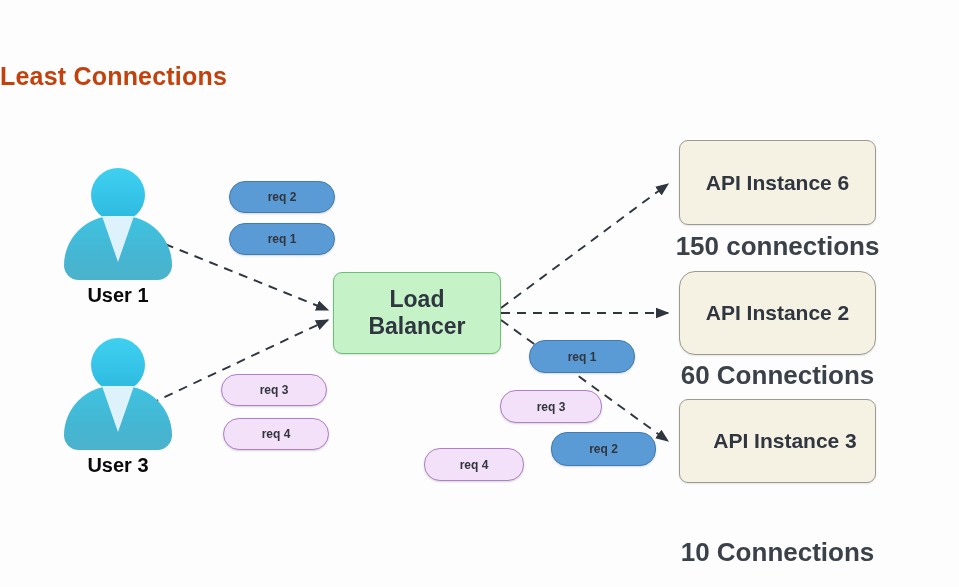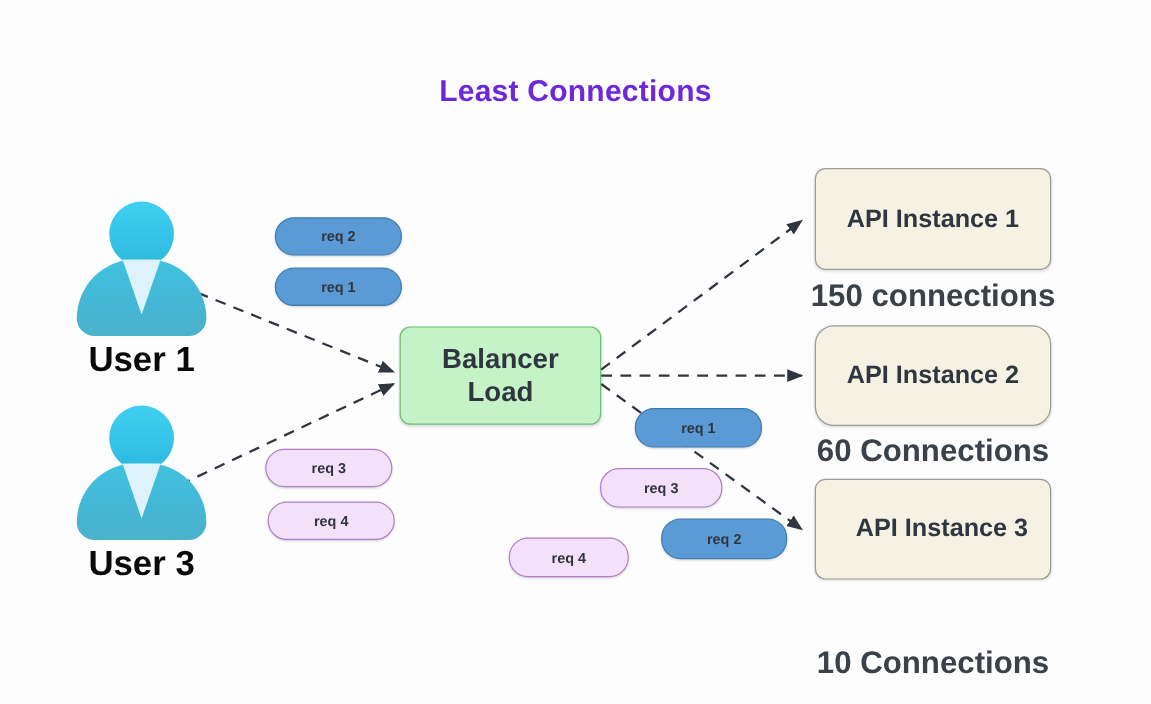--- a/index.html
+++ b/index.html
@@ -23,24 +23,23 @@
     height: 587px;
     pointer-events: none;
     z-index: 2;
   }
 
   .title {
     position: absolute;
     left: 0;
     top: 62px;
     width: 959px;
-    text-align: center;
     font-size: 25px;
     font-weight: bold;
-    color: #6d28d9;
+    color: #c2410c;
     letter-spacing: 0.2px;
     z-index: 4;
   }
 
   
   .actor { position: absolute; z-index: 3; }
   .actor .figure {
     position: relative;
     width: 108px;
     height: 112px;
@@ -69,21 +68,21 @@
     top: 48px;
     width: 32px;
     height: 46px;
     background: #ddf2fa;
     clip-path: polygon(0 0, 100% 0, 50% 100%);
   }
   .actor .caption {
     margin-top: 4px;
     width: 108px;
     text-align: center;
-    font-size: 29px;
+    font-size: 20px;
     font-weight: bold;
     color: #0a0a0a;
   }
 
   
   .node {
     position: absolute;
     box-sizing: border-box;
     display: flex;
     align-items: center;
@@ -187,31 +186,31 @@
   </div>
 
   <div class="req blue" style="left:229px; top:181px; width:106px; height:32px;">req 2</div>
   <div class="req blue" style="left:229px; top:223px; width:106px; height:32px;">req 1</div>
 
   <div class="req purple" style="left:221px; top:374px; width:106px; height:32px;">req 3</div>
   <div class="req purple" style="left:223px; top:418px; width:106px; height:32px;">req 4</div>
 
   <div class="node lb-node" style="left:333px; top:272px; width:168px; height:82px;">
     <div>
+      <div>Load</div>
       <div>Balancer</div>
-      <div>Load</div>
     </div>
   </div>
 
   <div class="req blue z-high" style="left:529px; top:340px; width:106px; height:33px;">req 1</div>
   <div class="req purple z-low" style="left:500px; top:390px; width:102px; height:33px;">req 3</div>
   <div class="req blue z-low" style="left:551px; top:432px; width:105px; height:34px;">req 2</div>
   <div class="req purple z-low" style="left:424px; top:448px; width:100px; height:33px;">req 4</div>
 
-  <div class="node api-node" style="left:679px; top:140px; width:197px; height:85px;">API Instance 1</div>
+  <div class="node api-node" style="left:679px; top:140px; width:197px; height:85px;">API Instance 6</div>
   <div class="conn-label" style="left:659px; top:231px; width:237px;">150 connections</div>
 
   <div class="node api-node" style="left:679px; top:271px; width:197px; height:84px;border-radius:16px;">API Instance 2</div>
   <div class="conn-label" style="left:659px; top:360px; width:237px;">60 Connections</div>
 
   <div class="node api-node" style="left:679px; top:399px; width:197px; height:84px;padding-left:15px;">API Instance 3</div>
   <div class="conn-label" style="left:659px; top:493px; width:237px;margin-top:44px;">10 Connections</div>
 
 </div>
 

